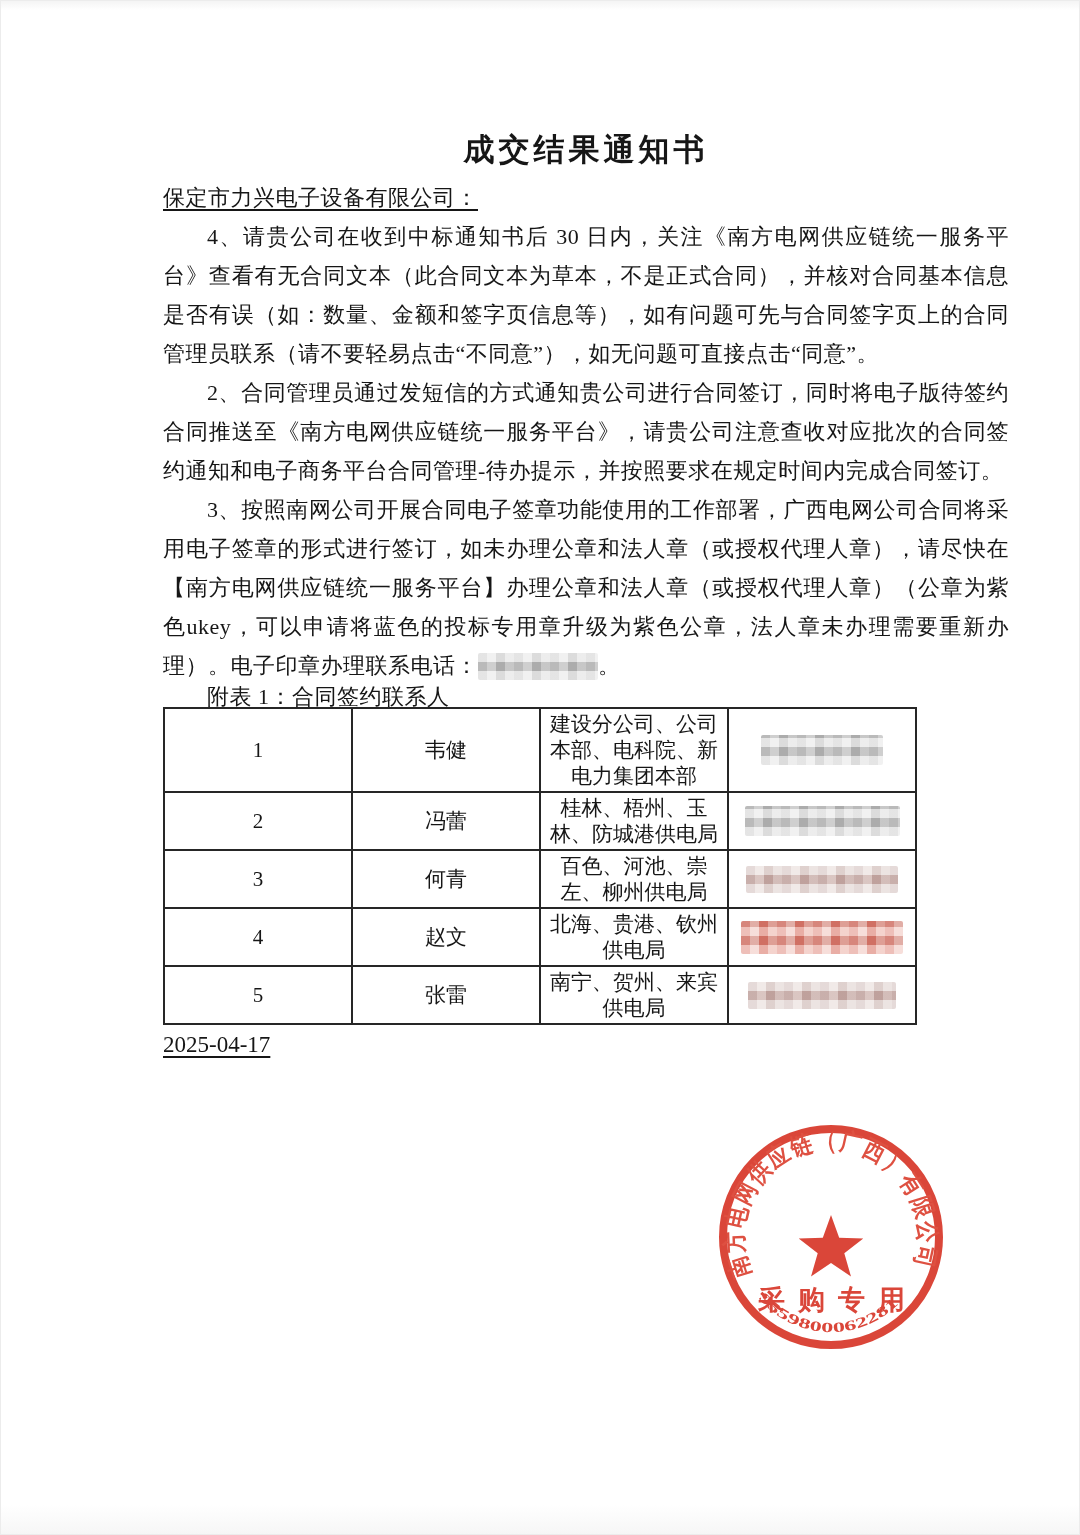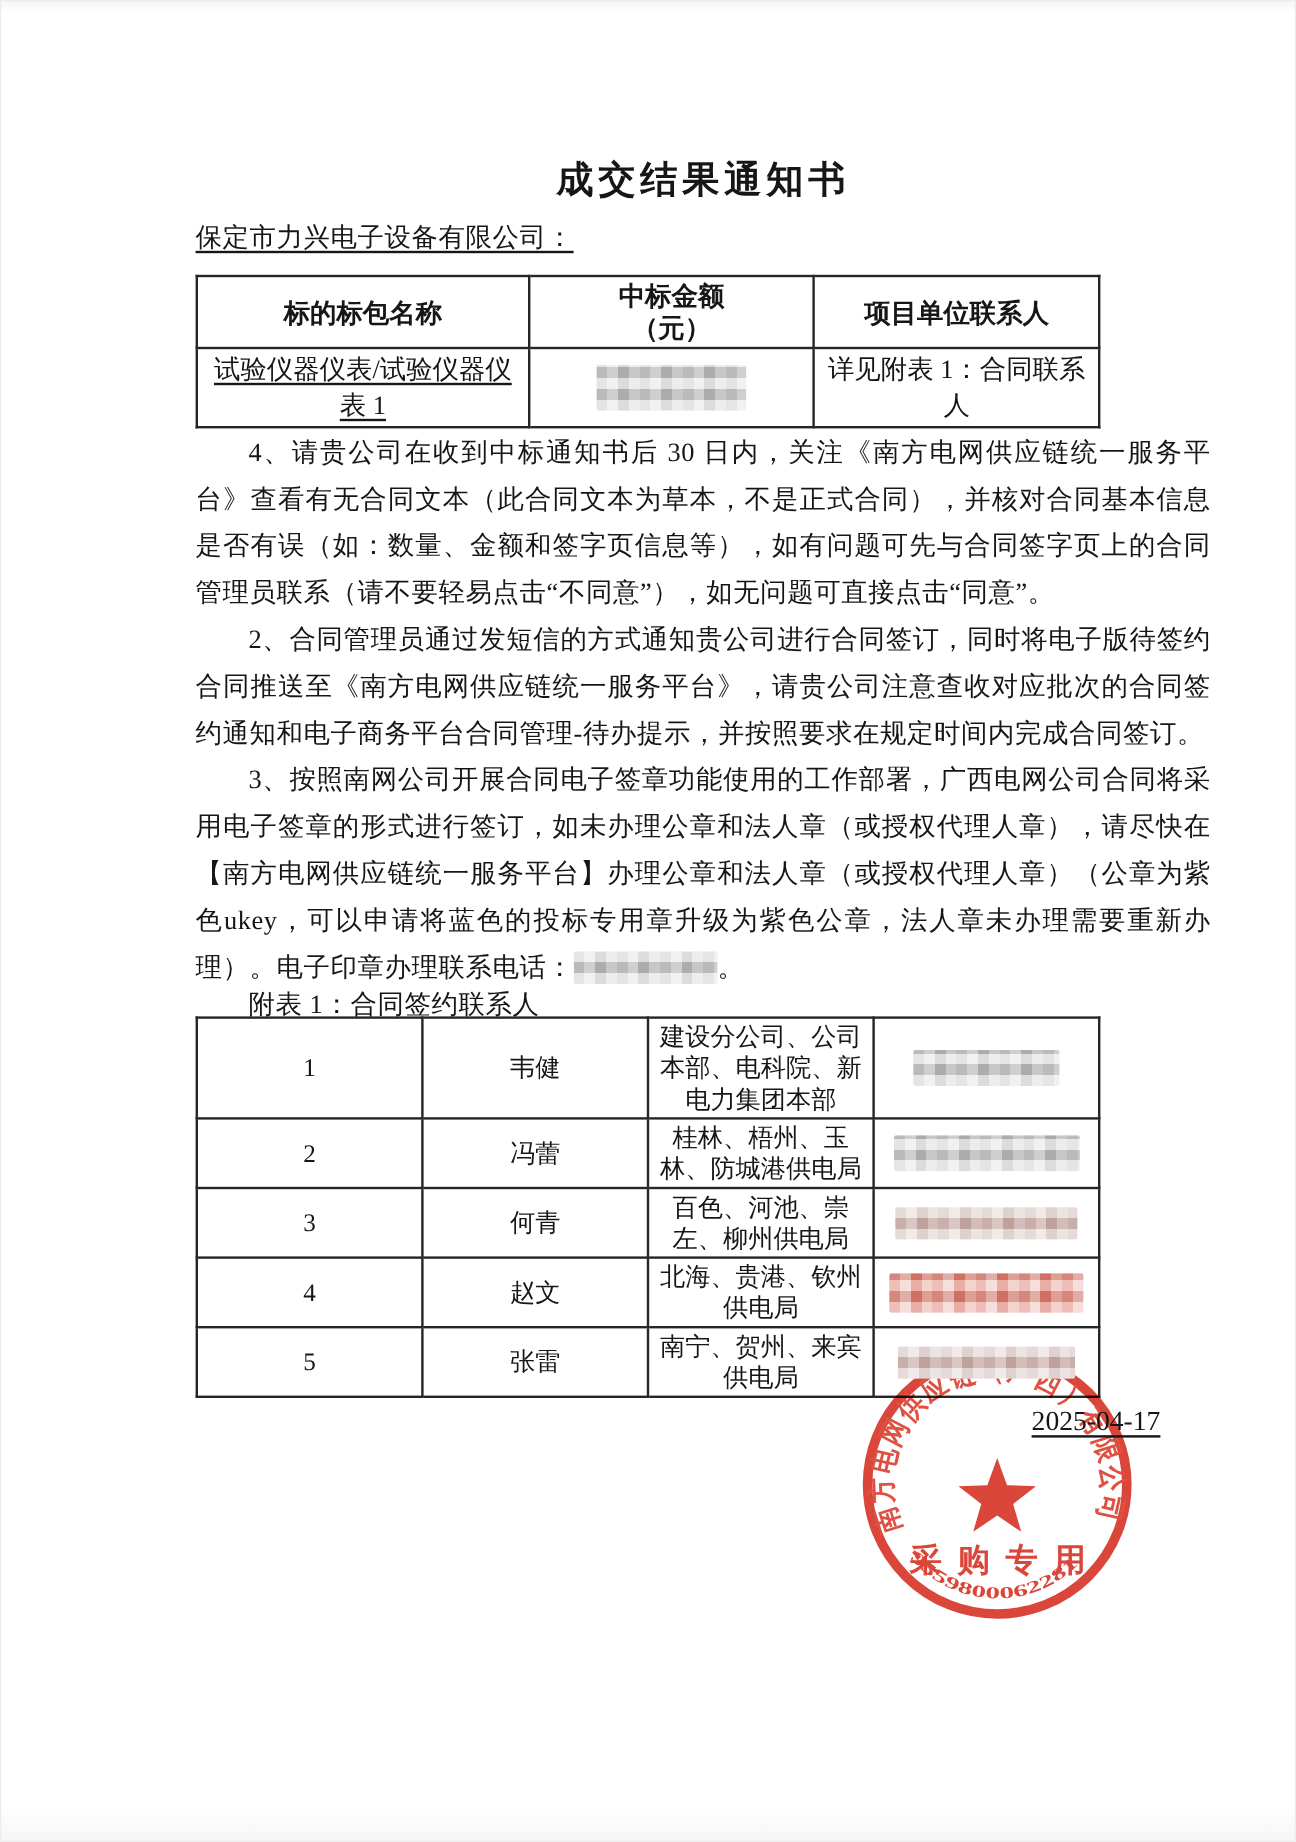--- a/index.html
+++ b/index.html
@@ -38,55 +38,38 @@
       repeating-linear-gradient(0deg, rgba(255,255,255,.35) 0 9px, rgba(150,30,20,.18) 9px 18px),
       repeating-linear-gradient(90deg, #e59d93 0 9px, #f2cdc6 9px 18px, #dd8275 18px 27px, #eebbb2 27px 36px);
   }
   .mosaic.pinkish {
     background:
       repeating-linear-gradient(0deg, rgba(255,255,255,.4) 0 9px, rgba(120,40,30,.12) 9px 18px),
       repeating-linear-gradient(90deg, #d4c2bf 0 9px, #e8dcd9 9px 18px, #c9b2ae 18px 27px, #e0d2cf 27px 36px);
   }
   .over-stamp { position:relative; z-index:6; }
   .sig-line { font-size:24px; line-height:40px; text-align:right; padding-right:24px; margin-top:40px; letter-spacing:1px; position:relative; z-index:2; }
-  .date-line { font-size:23px; line-height:36px; text-align:right; padding-right:42px; margin-top:2px; position:relative; z-index:7; }
+  .date-line { font-size:23px; line-height:36px; padding-right:42px; margin-top:2px; position:relative; z-index:7; }
   .stamp {
     position:absolute; left:717px; top:1123px; width:228px; height:228px;
     z-index:5; mix-blend-mode:multiply; opacity:.93; pointer-events:none;
   }
   .stamp text, .stamp textPath { font-family:"Liberation Serif","DejaVu Serif",serif; }
 </style>
 </head>
 <body>
 
 <div class="page">
   <div class="content">
 
     <h1 class="doc-title">成交结果通知书</h1>
 
     <p><span class="u">保定市力兴电子设备有限公司：</span></p>
 
 
-    <table class="award-table">
-      <tbody>
-          <tr>
-        <th style="width:37%">标的标包名称</th>
-        <th style="width:31.5%">
-          <div>中标金额</div>
-          <div>（元）</div>
-        </th>
-        <th style="width:31.5%">项目单位联系人</th>
-      </tr>
-      <tr>
-        <td><span class="u">试验仪器仪表/试验仪器仪表 1</span></td>
-        <td><span class="mosaic" style="width:125px;height:38px;"></span></td>
-        <td>详见附表 1：合同联系人</td>
-      </tr>
-    </tbody>
-      </table>
 
     <p class="indent">4、请贵公司在收到中标通知书后 30 日内，关注《南方电网供应链统一服务平台》查看有无合同文本（此合同文本为草本，不是正式合同），并核对合同基本信息是否有误（如：数量、金额和签字页信息等），如有问题可先与合同签字页上的合同管理员联系（请不要轻易点击“不同意”），如无问题可直接点击“同意”。</p>
     <p class="indent">2、合同管理员通过发短信的方式通知贵公司进行合同签订，同时将电子版待签约合同推送至《南方电网供应链统一服务平台》，请贵公司注意查收对应批次的合同签约通知和电子商务平台合同管理-待办提示，并按照要求在规定时间内完成合同签订。</p>
     <p class="indent"><span>3、按照南网公司开展合同电子签章功能使用的工作部署，广西电网公司合同将采用电子签章的形式进行签订，如未办理公章和法人章（或授权代理人章），请尽快在【南方电网供应链统一服务平台】办理公章和法人章（或授权代理人章）（公章为紫色ukey，可以申请将蓝色的投标专用章升级为紫色公章，法人章未办理需要重新办理）。电子印章办理联系电话：</span><span class="mosaic" style="width:120px;height:27px;"></span><span>。</span></p>
 
     <p class="indent appendix-title">附表 1：合同签约联系人</p>
 
     <table class="appendix-table">
       <tbody>
       <tr class="row-tall">

